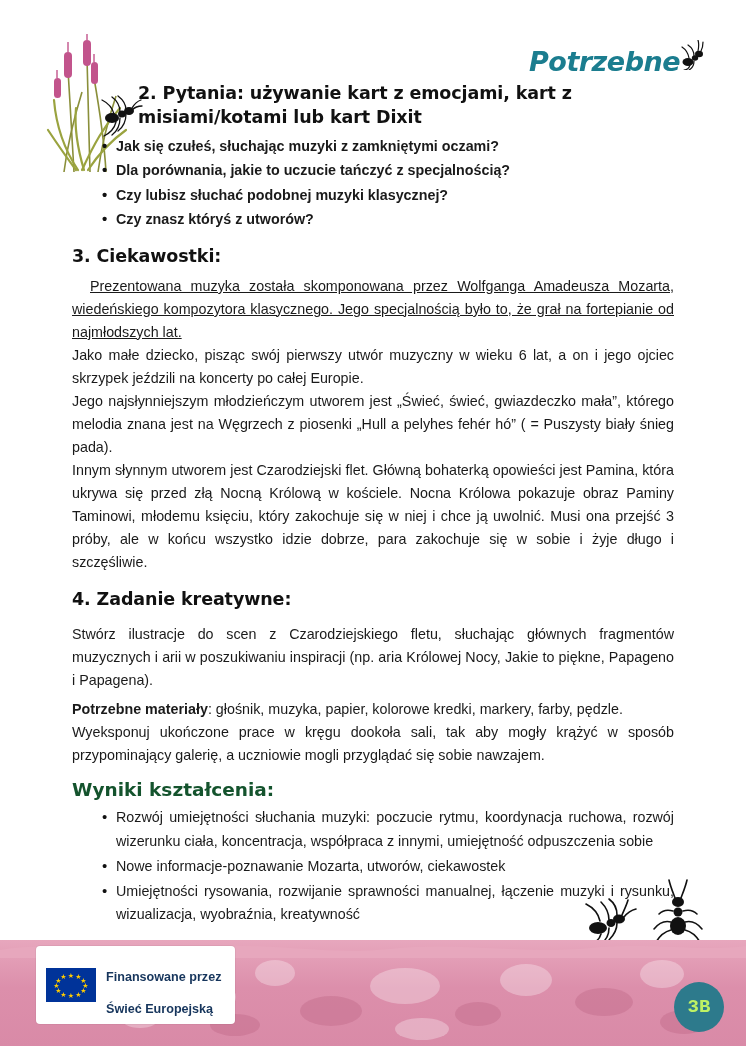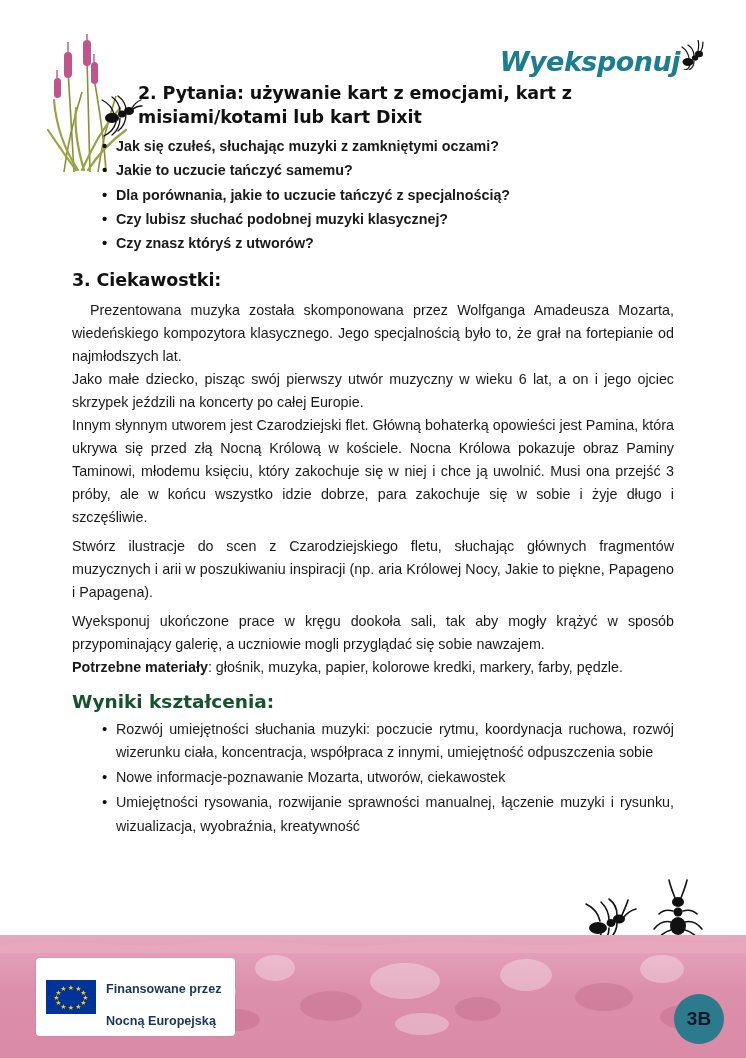--- a/index.html
+++ b/index.html
@@ -98,20 +98,21 @@
   }
 
   p.para {
     font-size: 14.3px;
     line-height: 1.61;
     margin: 0;
     text-align: justify;
   }
   p.para.first {
     text-indent: 18px;
+    text-decoration: underline;
   }
   p.para + p.para {
     margin-top: 0px;
   }
   .spacer-xs { height: 6px; }
 
   .bold-inline { font-weight: bold; }
 
   h2.results-title {
     font-family: "DejaVu Sans", sans-serif;
@@ -150,23 +151,23 @@
     bottom: 112px;
     width: 140px;
     height: 70px;
     pointer-events: none;
   }
 
   
   .footer-band {
     position: absolute;
     left: 0;
-    bottom: 0;
+    bottom: 12px;
     width: 746px;
-    height: 123px;
+    height: 106px;
     background: linear-gradient(180deg, #e7a7bd 0%, #dc8fab 45%, #d98aa7 100%);
     overflow: hidden;
   }
   .footer-band .blob {
     position: absolute;
     background: rgba(255,255,255,0.30);
     border-radius: 50%;
   }
   .footer-band .blob.d {
     background: rgba(186,96,128,0.35);
@@ -215,22 +216,22 @@
   }
 
   .page-badge {
     position: absolute;
     right: 22px;
     bottom: 14px;
     width: 50px;
     height: 50px;
     border-radius: 50%;
     background: #2d7a8c;
-    color: #0f172a;
-    font-family: Liberation Sans, sans-serif;
+    color: #bef264;
+    font-family: Liberation Mono, monospace;
     font-size: 19px;
     font-weight: bold;
     display: flex;
     align-items: center;
     justify-content: center;
   }
 </style>
 </head>
 <body>
 
@@ -276,21 +277,21 @@
       <path d="M86 84 C86 92 82 98 78 101"></path>
       <path d="M92 76 C92 69 88 65 84 62"></path>
       <path d="M92 80 C92 88 88 94 84 97"></path>
       <path d="M98 74 C101 69 104 67 107 66"></path>
       <path d="M98 76 C101 73 104 72 108 72"></path>
     </g>
   </g>
 </svg>
 
 <div class="logo">
-  <span class="logo-text">Wyeksponuj</span>
+  <span class="logo-text">Potrzebne</span>
   <svg class="logo-ant" width="26" height="30" viewBox="0 0 26 30">
     <g fill="#111">
       <ellipse cx="10" cy="22" rx="5.5" ry="4"></ellipse>
       <ellipse cx="17" cy="18" rx="3.2" ry="2.8"></ellipse>
       <ellipse cx="21" cy="14" rx="4" ry="3.2"></ellipse>
       <g stroke="#111" stroke-width="1.2" fill="none" stroke-linecap="round">
         <path d="M11 18 C10 12 7 9 4 7"></path>
         <path d="M12 25 C11 29 8 30 6 30"></path>
         <path d="M16 16 C16 10 13 7 10 5"></path>
         <path d="M16 21 C16 26 13 29 11 30"></path>
@@ -300,38 +301,39 @@
     </g>
   </svg>
 </div>
 
 <div class="content">
 
   <h2 class="section-title indent">2. Pytania: używanie kart z emocjami, kart z misiami/kotami lub kart Dixit</h2>
 
   <ul class="bullets">
     <li>Jak się czułeś, słuchając muzyki z zamkniętymi oczami?</li>
-    <li>Jakie to uczucie tańczyć samemu?</li>
     <li>Dla porównania, jakie to uczucie tańczyć z specjalnością?</li>
     <li>Czy lubisz słuchać podobnej muzyki klasycznej?</li>
     <li>Czy znasz któryś z utworów?</li>
   </ul>
 
   <h2 class="section-title gap-top">3. Ciekawostki:</h2>
 
   <p class="para first">Prezentowana muzyka została skomponowana przez Wolfganga Amadeusza Mozarta, wiedeńskiego kompozytora klasycznego. Jego specjalnością było to, że grał na fortepianie od najmłodszych lat.</p>
   <p class="para">Jako małe dziecko, pisząc swój pierwszy utwór muzyczny w wieku 6 lat, a on i jego ojciec skrzypek jeździli na koncerty po całej Europie.</p>
+  <p class="para">Jego najsłynniejszym młodzieńczym utworem jest „Świeć, świeć, gwiazdeczko mała”, którego melodia znana jest na Węgrzech z piosenki „Hull a pelyhes fehér hó” ( = Puszysty biały śnieg pada).</p>
   <p class="para">Innym słynnym utworem jest Czarodziejski flet. Główną bohaterką opowieści jest Pamina, która ukrywa się przed złą Nocną Królową w kościele. Nocna Królowa pokazuje obraz Paminy Taminowi, młodemu księciu, który zakochuje się w niej i chce ją uwolnić. Musi ona przejść 3 próby, ale w końcu wszystko idzie dobrze, para zakochuje się w sobie i żyje długo i szczęśliwie.</p>
 
+  <h2 class="section-title gap-top">4. Zadanie kreatywne:</h2>
 
   <div class="spacer-xs"></div>
   <p class="para">Stwórz ilustracje do scen z Czarodziejskiego fletu, słuchając głównych fragmentów muzycznych i arii w poszukiwaniu inspiracji (np. aria Królowej Nocy, Jakie to piękne, Papageno i Papagena).</p>
   <div class="spacer-xs"></div>
+  <p class="para"><span class="bold-inline">Potrzebne materiały</span><span>: głośnik, muzyka, papier, kolorowe kredki, markery, farby, pędzle.</span></p>
   <p class="para">Wyeksponuj ukończone prace w kręgu dookoła sali, tak aby mogły krążyć w sposób przypominający galerię, a uczniowie mogli przyglądać się sobie nawzajem.</p>
-  <p class="para"><span class="bold-inline">Potrzebne materiały</span><span>: głośnik, muzyka, papier, kolorowe kredki, markery, farby, pędzle.</span></p>
 
   <h2 class="results-title">Wyniki kształcenia:</h2>
 
   <ul class="results">
     <li>Rozwój umiejętności słuchania muzyki: poczucie rytmu, koordynacja ruchowa, rozwój wizerunku ciała, koncentracja, współpraca z innymi, umiejętność odpuszczenia sobie</li>
     <li>Nowe informacje-poznawanie Mozarta, utworów, ciekawostek</li>
     <li>Umiejętności rysowania, rozwijanie sprawności manualnej, łączenie muzyki i rysunku, wizualizacja, wyobraźnia, kreatywność</li>
   </ul>
 </div>
 
@@ -395,18 +397,18 @@
       <span class="eu-star" style="left:65%; top:76%;">★</span>
       <span class="eu-star" style="left:50%; top:80%;">★</span>
       <span class="eu-star" style="left:35%; top:76%;">★</span>
       <span class="eu-star" style="left:25%; top:65%;">★</span>
       <span class="eu-star" style="left:21%; top:50%;">★</span>
       <span class="eu-star" style="left:25%; top:35%;">★</span>
       <span class="eu-star" style="left:35%; top:24%;">★</span>
     </div>
     <div class="eu-text">
       <span>Finansowane przez</span><br>
-      <span>Nocną Europejską</span>
+      <span>Świeć Europejską</span>
     </div>
   </div>
 
   <div class="page-badge">3B</div>
 </div>
 
 </body></html>

